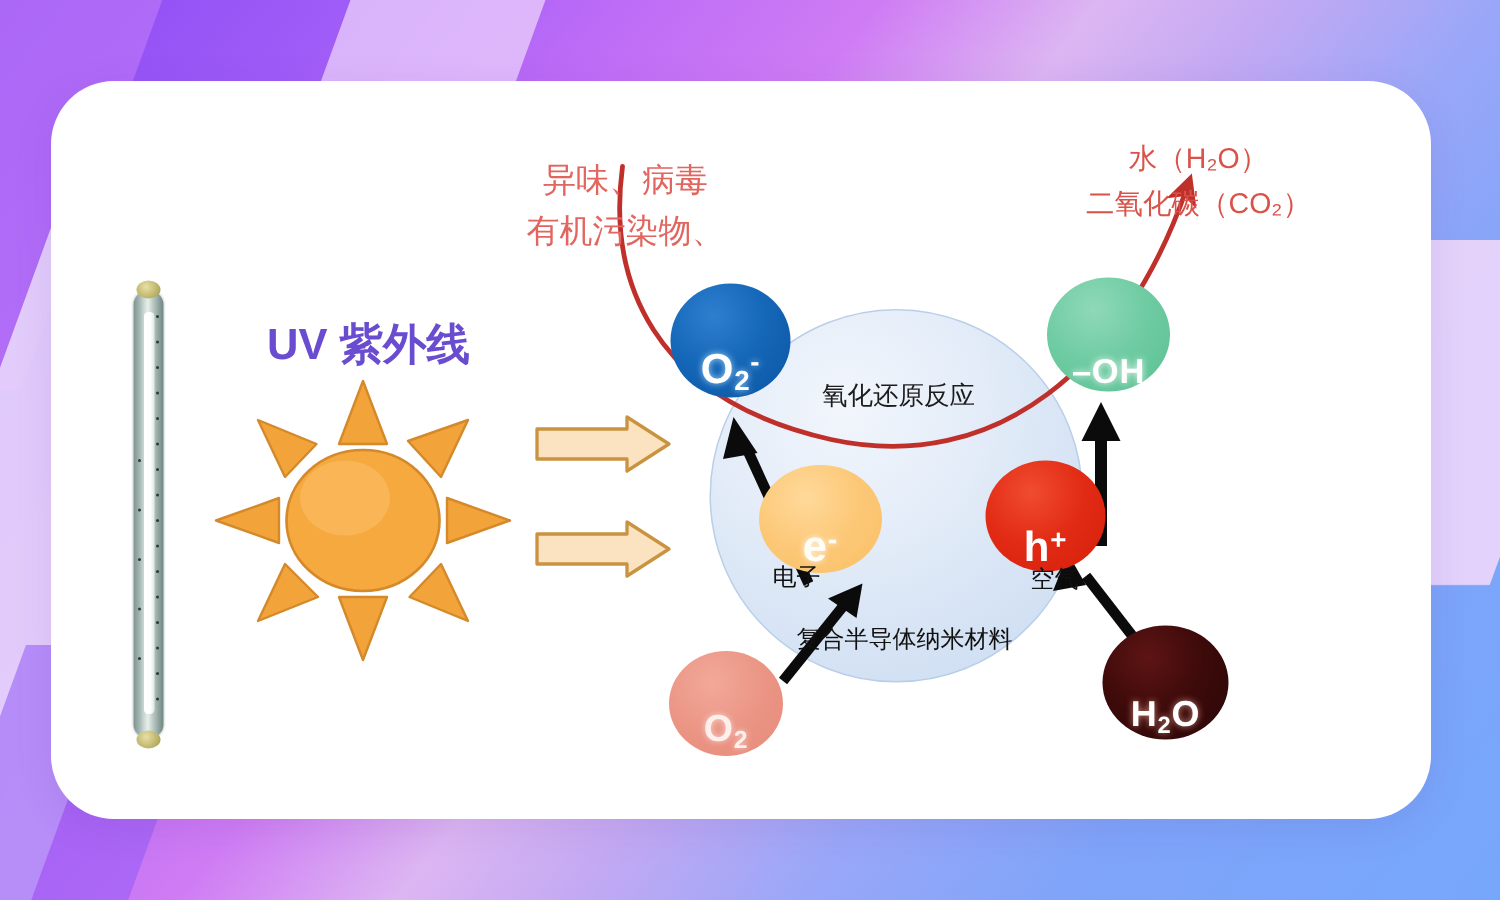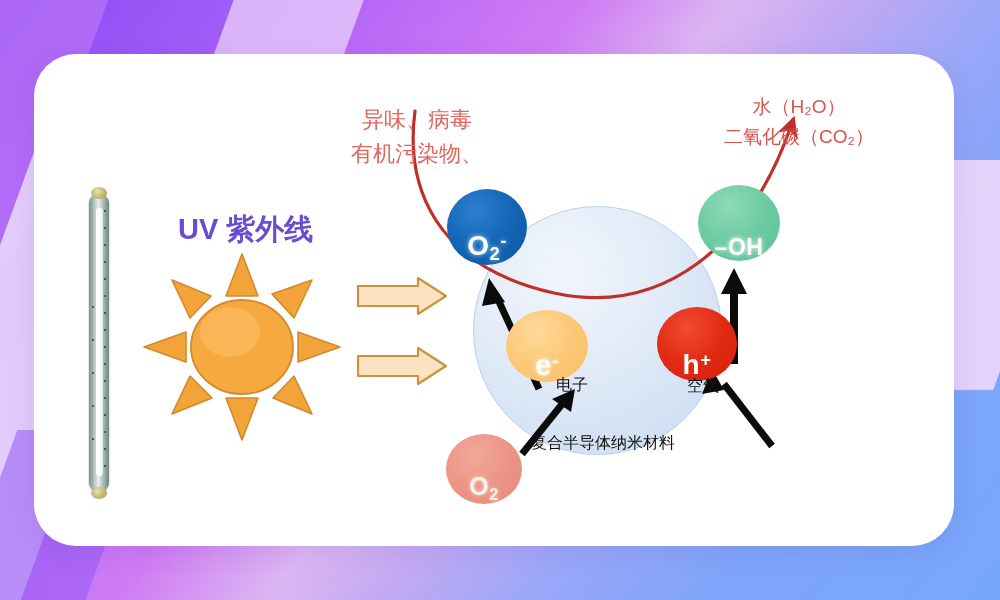--- a/index.html
+++ b/index.html
@@ -282,34 +282,38 @@
     </div>
 
     <div class="bubble b-hplus" style="left:623px; top:253px;">
       <span>h<span class="sup">+</span></span>
     </div>
 
     <div class="bubble b-o2" style="left:412px; top:380px;">
       <span>O<span class="sub">2</span></span>
     </div>
 
+    <div class="bubble b-h2o" style="left:701px; top:363px;">
+      <span>H<span class="sub">2</span>O</span>
+    </div>
 
     <div class="label lab-pollutant" style="left:308px; top:49px;">
       <div>异味、病毒</div>
       <div>有机污染物、</div>
     </div>
 
     <div class="label lab-product" style="left:670px; top:38px;">
       <div>水（H₂O）</div>
       <div>二氧化碳（CO₂）</div>
     </div>
 
     <div class="label lab-uv" style="left:100px; top:156px;margin-left:44px;">UV 紫外线</div>
 
     <div class="label lab-reaction" style="left:476px; top:196px;">
-    </div>
-
-    <div class="label lab-electron" style="left:522px; top:321px;text-align:right;">电子</div>
+      <div>氧化还原反应</div>
+    </div>
+
+    <div class="label lab-electron" style="left:481px; top:321px;text-align:right;">电子</div>
     <div class="label lab-air" style="left:637px; top:322px;margin-left:16px;">空气</div>
-    <div class="label lab-material" style="left:497px; top:362px;margin-top:17px;">复合半导体纳米材料</div>
+    <div class="label lab-material" style="left:497px; top:362px;">复合半导体纳米材料</div>
 
   </div>
 </div>
 
 </body></html>

